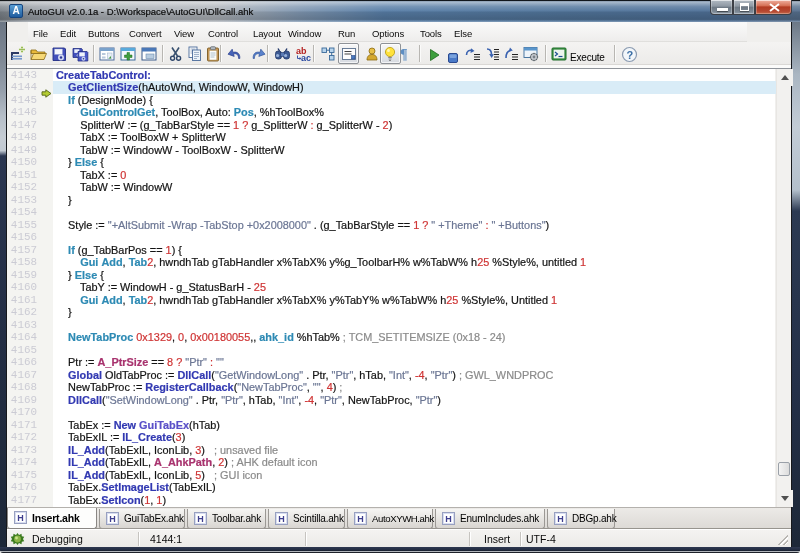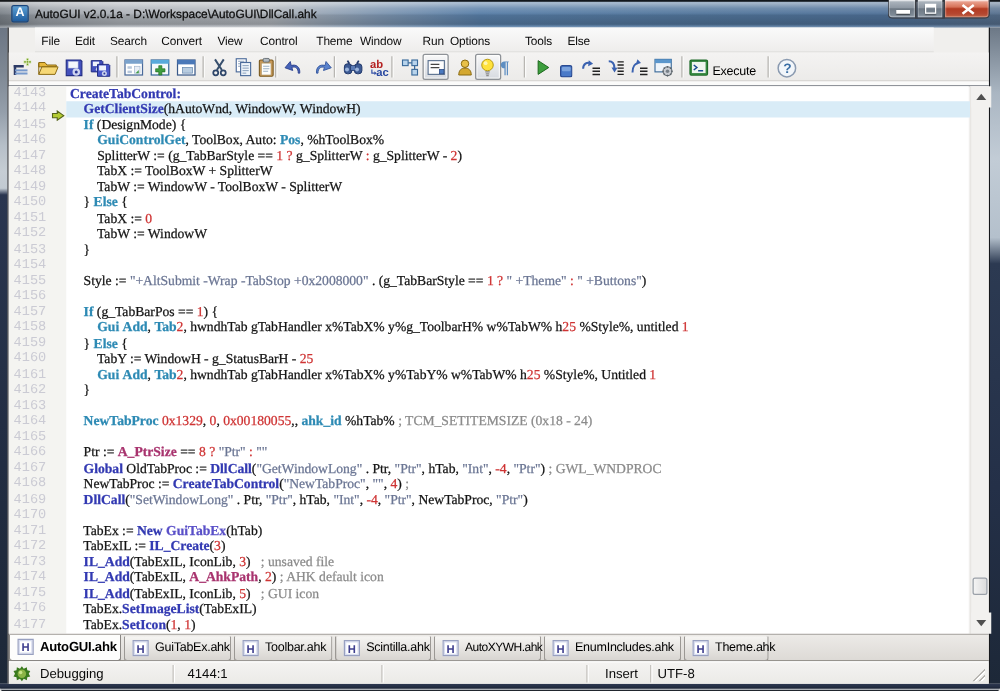--- a/index.html
+++ b/index.html
@@ -35,21 +35,21 @@
 #toolbar { left:7px; top:42px; width:784px; height:23px; background:linear-gradient(180deg,#f4f3f2,#ecebe9); border-bottom:1px solid #dad8d5;padding-left:44px; }
 #strip { left:7px; top:65px; width:784px; height:2.5px; background:#fbfbfa; }
 #edgeline { left:7px; top:67.5px; width:784px; height:1px; background:#90949a; }
 .tbtn { position:absolute; top:4px; }
 .tsep { position:absolute; top:3px; width:1px; height:17px; background:#b8b6b2; box-shadow:1px 0 0 #fbfbfa; }
 .tgl { position:absolute; top:1px; width:21px; height:21px; border:1px solid #8e9297; border-radius:2px; background:linear-gradient(180deg,#f8f8f8,#d6dae0); box-shadow: inset 0 0 0 1px rgba(255,255,255,0.7); }
 
 #editor { left:7px; top:68.5px; width:768px; height:438.5px; background:#fff; }
 #gutter { left:7px; top:68.5px; width:46px; height:438.5px; background:#f4f4f1; }
 pre.gut { position:absolute; left:7px; top:68.5px; width:30px; text-align:right; font-family:"Liberation Mono", monospace; font-size:10.9px; line-height:12.5px; color:#cbcbd4; }
-pre.code { position:absolute; left:56px; top:68.5px; font-family:Liberation Serif, serif; font-size:10.9px; line-height:12.5px; color:#141414; -webkit-text-stroke:0.2px; }
+pre.code { position:absolute; left:56px; top:68.5px; font-family:Liberation Sans, sans-serif; font-size:10.9px; line-height:12.5px; color:#141414; -webkit-text-stroke:0.2px; }
 pre.code i { font-style:normal; }
 i.k { color:#2d8ab4; font-weight:bold; }
 i.f { color:#3239b2; font-weight:bold; }
 i.c { color:#5a50c8; font-weight:bold; }
 i.n { color:#cf3434; }
 i.v { color:#a8336e; font-weight:bold; }
 i.s { color:#6b7694; }
 i.m { color:#8b8b8b; }
 #curline { left:53px; top:81px; width:723px; height:12.5px; background:#d9ecf7; }
 
@@ -89,28 +89,28 @@
       </svg>
     </div>
 </div>
 <div class="abs" id="lborder"></div>
 <div class="abs" id="rborder"></div>
 <div class="abs" id="bborder"></div>
 
 <div class="abs" id="menubar">
   <span style="left:5px">File</span>
   <span style="left:32px">Edit</span>
-  <span style="left:60px">Search</span>
+  <span style="left:60px">Buttons</span>
   <span style="left:101px">Convert</span>
   <span style="left:146px">View</span>
   <span style="left:180px">Control</span>
-  <span style="left:225px">Theme</span>
+  <span style="left:225px">Layout</span>
   <span style="left:260px">Window</span>
   <span style="left:310px">Run</span>
-  <span style="left:332px">Options</span>
+  <span style="left:344px">Options</span>
   <span style="left:392px">Tools</span>
   <span style="left:426px">Else</span>
 </div>
 <div class="abs" id="strip"></div>
 <div class="abs" id="edgeline"></div>
 
 <div class="abs" id="toolbar">
   <div class="tbtn" style="left:2px"><svg width="16" height="16">
     <rect x="2" y="6" width="2" height="8" fill="#2c3a66"></rect>
         <rect x="2" y="6" width="8" height="2" fill="#2c3a66"></rect>
@@ -325,21 +325,21 @@
         <i class="k">Gui</i> <i class="k">Add</i>, <i class="k">Tab</i><i class="n">2</i>, hwndhTab gTabHandler x%TabX% y%g_ToolbarH% w%TabW% h<i class="n">25</i> %Style%, untitled <i class="n">1</i>
     } <i class="k">Else</i> {
         TabY := WindowH - g_StatusBarH - <i class="n">25</i>
         <i class="k">Gui</i> <i class="k">Add</i>, <i class="k">Tab</i><i class="n">2</i>, hwndhTab gTabHandler x%TabX% y%TabY% w%TabW% h<i class="n">25</i> %Style%, Untitled <i class="n">1</i>
     }
 
     <i class="k">NewTabProc</i> <i class="n">0x1329</i>, <i class="n">0</i>, <i class="n">0x00180055</i>,, <i class="k">ahk_id</i> %hTab% <i class="m">; TCM_SETITEMSIZE (0x18 - 24)</i>
 
     Ptr := <i class="v">A_PtrSize</i> == <i class="n">8</i> <i class="n">?</i> <i class="s">"Ptr"</i> <i class="n">:</i> <i class="s">""</i>
     <i class="f">Global</i> OldTabProc := <i class="f">DllCall</i>(<i class="s">"GetWindowLong"</i> . Ptr, <i class="s">"Ptr"</i>, hTab, <i class="s">"Int"</i>, <i class="n">-4</i>, <i class="s">"Ptr"</i>) <i class="m">; GWL_WNDPROC</i>
-    NewTabProc := <i class="f">CreateTabControl</i>(<i class="s">"NewTabProc"</i>, <i class="s">""</i>, <i class="n">4</i>) <i class="m">;</i>
+    NewTabProc := <i class="f">RegisterCallback</i>(<i class="s">"NewTabProc"</i>, <i class="s">""</i>, <i class="n">4</i>) <i class="m">;</i>
     <i class="f">DllCall</i>(<i class="s">"SetWindowLong"</i> . Ptr, <i class="s">"Ptr"</i>, hTab, <i class="s">"Int"</i>, <i class="n">-4</i>, <i class="s">"Ptr"</i>, NewTabProc, <i class="s">"Ptr"</i>)
 
     TabEx := <i class="f">New</i> <i class="c">GuiTabEx</i>(hTab)
     TabExIL := <i class="f">IL_Create</i>(<i class="n">3</i>)
     <i class="f">IL_Add</i>(TabExIL, IconLib, <i class="n">3</i>)   <i class="m">; unsaved file</i>
     <i class="f">IL_Add</i>(TabExIL, <i class="v">A_AhkPath</i>, <i class="n">2</i>) <i class="m">; AHK default icon</i>
     <i class="f">IL_Add</i>(TabExIL, IconLib, <i class="n">5</i>)   <i class="m">; GUI icon</i>
     TabEx.<i class="f">SetImageList</i>(TabExIL)
     TabEx.<i class="f">SetIcon</i>(<i class="n">1</i>, <i class="n">1</i>)</pre>
 
@@ -349,21 +349,21 @@
     </div>
   <div class="sbtn" style="top:421px">
       <div class="arrow-dn"></div>
     </div>
   <div id="thumb"></div>
 </div>
 
 <div class="abs" id="tabbar">
   <div class="tab active" style="left:0px;width:90px">
       <span class="hicon">H</span>
-      <span class="lbl">AutoGUI.ahk</span>
+      <span class="lbl">Insert.ahk</span>
     </div>
   <div class="tab" style="left:92px;width:86px">
       <span class="hicon">H</span>
       <span class="lbl">GuiTabEx.ahk</span>
     </div>
   <div class="tab" style="left:180px;width:79px">
       <span class="hicon">H</span>
       <span class="lbl">Toolbar.ahk</span>
     </div>
   <div class="tab" style="left:261px;width:77px">
@@ -373,32 +373,32 @@
   <div class="tab" style="left:340px;width:86px">
       <span class="hicon">H</span>
       <span class="lbl" style="letter-spacing:-0.4px;font-size:9.6px">AutoXYWH.ahk</span>
     </div>
   <div class="tab" style="left:428px;width:110px">
       <span class="hicon">H</span>
       <span class="lbl">EnumIncludes.ahk</span>
     </div>
   <div class="tab" style="left:540px;width:68px">
       <span class="hicon">H</span>
-      <span class="lbl">Theme.ahk</span>
+      <span class="lbl">DBGp.ahk</span>
     </div>
 </div>
 
 <div class="abs" id="statusbar">
   <svg width="15" height="14" style="position:absolute;left:3px;top:2px">
     <path d="M7.5 1 L9 3 L11.5 1.8 L11.8 4.2 L14.2 4.8 L13 7 L14.2 9.2 L11.8 9.8 L11.5 12.2 L9 11 L7.5 13 L6 11 L3.5 12.2 L3.2 9.8 L0.8 9.2 L2 7 L0.8 4.8 L3.2 4.2 L3.5 1.8 L6 3 z" fill="#3a7a1e"></path>
     <circle cx="7.5" cy="7" r="3.4" fill="#8ab446"></circle>
     <circle cx="6.5" cy="6" r="1.4" fill="#c8e48a"></circle>
   </svg>
   <span style="position:absolute;left:25px;top:3px">Debugging</span>
   <div class="ssep" style="left:131px"></div>
   <span style="position:absolute;left:143px;top:3px">4144:1</span>
   <div class="ssep" style="left:298px"></div>
   <div class="ssep" style="left:462px"></div>
   <span style="position:absolute;left:477px;top:3px">Insert</span>
   <div class="ssep" style="left:513px"></div>
-  <span style="position:absolute;left:519px;top:3px">UTF-8</span>
+  <span style="position:absolute;left:519px;top:3px">UTF-4</span>
   <div id="grip"></div>
 </div>
 
 </body></html>

